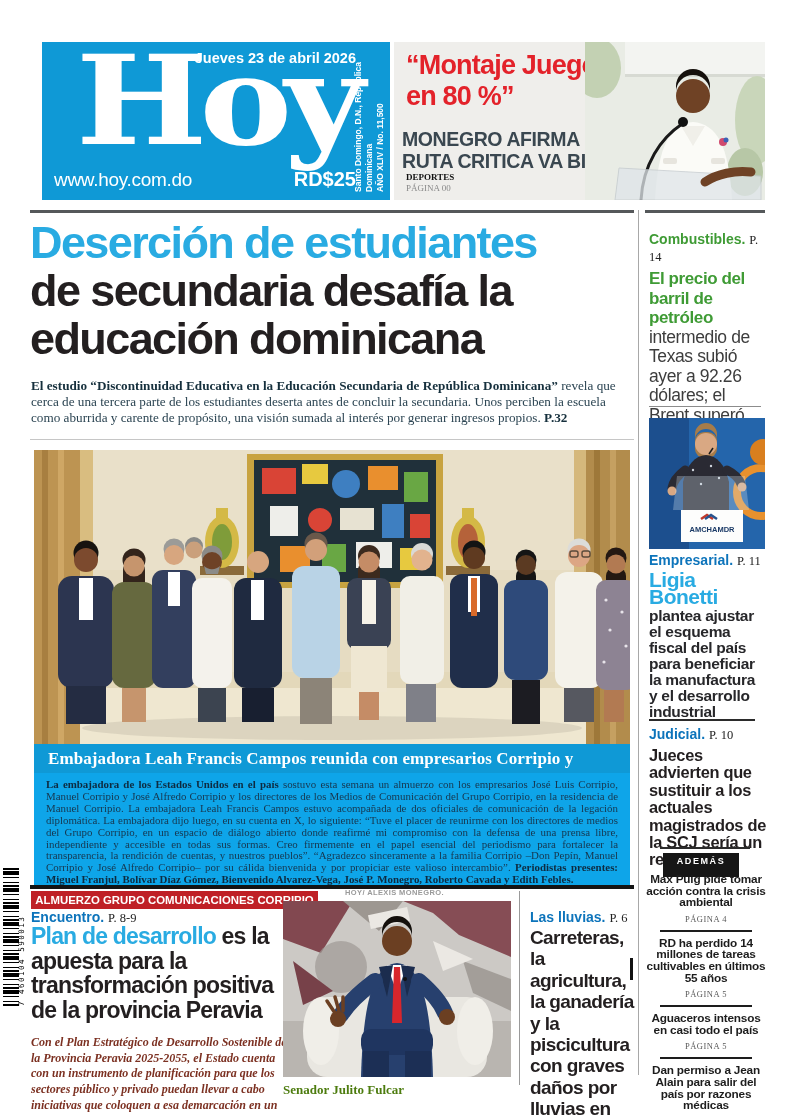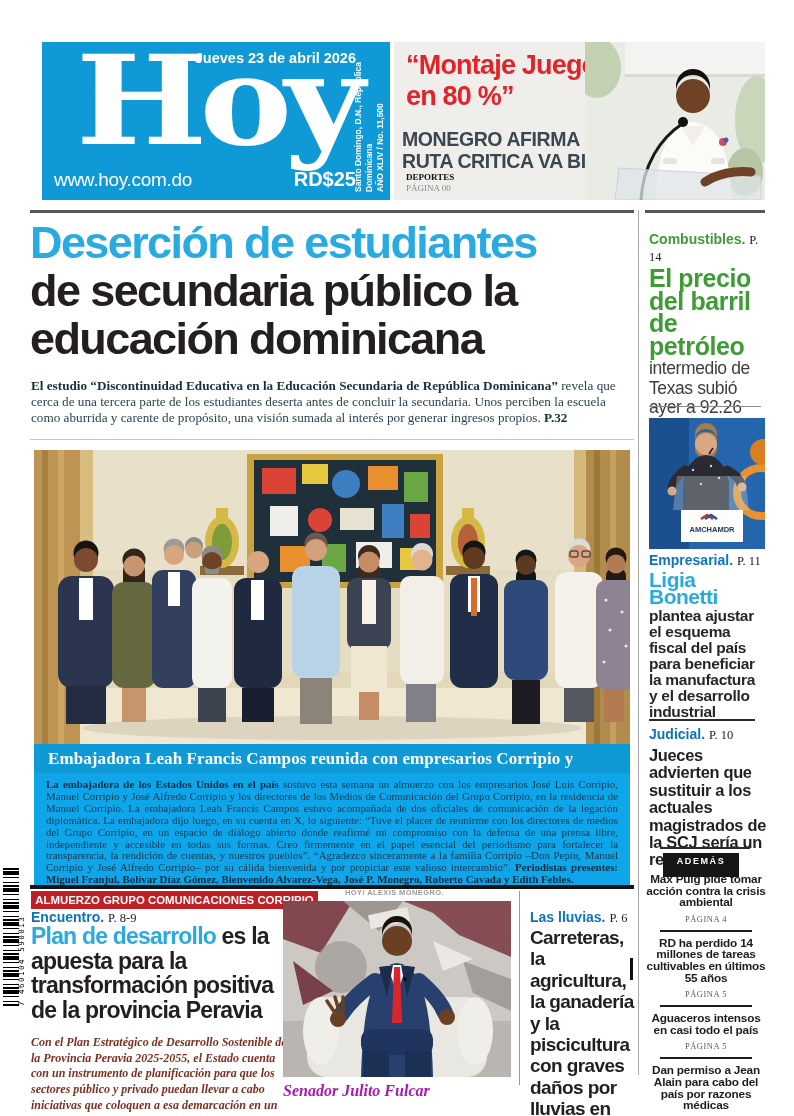--- a/index.html
+++ b/index.html
@@ -64,28 +64,28 @@
   .k-blue{color:#0d74bb;}
   .k-green{color:#3f9b35;}
   .enc-hl{position:absolute;left:31px;top:924px;width:256px;font-size:23px;font-weight:800;
           line-height:24.5px;letter-spacing:-0.8px;color:#231f20;}
   .enc-hl .accent{color:#29abe2;}
   .enc-deck{position:absolute;left:31px;top:1035px;width:258px;font-family:"Liberation Serif",serif;
             font-style:italic;font-weight:bold;font-size:12px;line-height:15.7px;color:#7c3122;}
   .photo-credit{position:absolute;left:345px;top:888px;font-size:7.5px;font-weight:bold;color:#9a9a9a;letter-spacing:0.4px;}
   .fulcar{position:absolute;left:283px;top:901px;width:228px;height:176px;}
   .fulcar-cap{position:absolute;left:283px;top:1082px;font-family:"Liberation Serif",serif;
-              font-style:italic;font-weight:bold;font-size:16px;color:#a21caf;}
+              font-weight:bold;font-size:13px;color:#4d7c0f;}
   .lluvias-hl{position:absolute;left:530px;top:927px;width:106px;font-size:19px;font-weight:800;
               line-height:21.4px;letter-spacing:-0.6px;color:#231f20;}
 
   
   .fuel{position:absolute;left:649px;top:231px;width:118px;}
   .fuel p{margin:4px 0 0 0;line-height:19.5px;letter-spacing:-0.4px;}
-  .fuel .g{color:#3f9b35;font-weight:800;font-size:25px;}
+  .fuel .g{color:#3f9b35;font-weight:800;font-size:17px;}
   .fuel .d{color:#3d3d3d;font-weight:normal;font-size:17.5px;}
   .sb-rule1{position:absolute;left:649px;top:406px;width:112px;height:1px;background:#8c8c8c;}
   .bonetti{position:absolute;left:649px;top:418px;width:116px;height:131px;}
   .biz{position:absolute;left:649px;top:552px;width:118px;}
   .biz-accent{font-size:21px;font-weight:800;color:#29abe2;line-height:16.5px;letter-spacing:-0.5px;margin:3px 0 3px 0;}
   .biz-rest{font-size:15.5px;font-weight:800;color:#27272a;line-height:16px;letter-spacing:-0.3px;}
   .sb-rule2{position:absolute;left:649px;top:719px;width:106px;height:2px;background:#2b2b2b;}
   .jud{position:absolute;left:649px;top:726px;width:120px;}
   .jud-hl{font-size:16.4px;font-weight:800;color:#231f20;line-height:17.4px;letter-spacing:-0.3px;margin-top:4px;}
   .sb-rule3{position:absolute;left:660px;top:847px;width:90px;height:2px;background:#2b2b2b;}
@@ -156,21 +156,21 @@
     </svg>
   </div>
 
   <div class="rule-main"></div>
   <div class="rule-side"></div>
   <div class="vline-side"></div>
   <div class="vline-tick"></div>
 
   <div class="lead-hl">
     <span class="accent">Deserción de estudiantes</span>
-    <span>de secundaria público la</span>
+    <span>de secundaria desafía la</span>
     <span>educación dominicana</span>
   </div>
   <div class="lead-deck">
     <b>El estudio “Discontinuidad Educativa en la Educación Secundaria de República Dominicana”</b><span> revela que cerca de una tercera parte de los estudiantes deserta antes de concluir la secundaria. Unos perciben la escuela como aburrida y carente de propósito, una visión sumada al interés por generar ingresos propios. </span><b>P.32</b>
   </div>
   <div class="rule-thin"></div>
 
   <svg class="main-photo" viewBox="0 0 596 294">
     <rect width="596" height="294" fill="#e6dcc2"></rect>
     <rect y="0" width="596" height="120" fill="#e9e0c9"></rect>
@@ -433,21 +433,21 @@
   <div class="ademas">
     <p class="ai-text">Max Puig pide tomar acción contra la crisis ambiental</p>
     <p class="ai-page">PÁGINA 4</p>
     <div class="ai-rule"></div>
     <p class="ai-text">RD ha perdido 14 millones de tareas cultivables en últimos 55 años</p>
     <p class="ai-page">PÁGINA 5</p>
     <div class="ai-rule"></div>
     <p class="ai-text">Aguaceros intensos en casi todo el país</p>
     <p class="ai-page">PÁGINA 5</p>
     <div class="ai-rule"></div>
-    <p class="ai-text">Dan permiso a Jean Alain para cabo del país por razones médicas</p>
+    <p class="ai-text">Dan permiso a Jean Alain para salir del país por razones médicas</p>
 
   </div>
 
   <div class="barcode">
     <div class="bc-bars"></div>
     <div class="bc-num">7 460104 590013</div>
   </div>
 
 </div>
 

